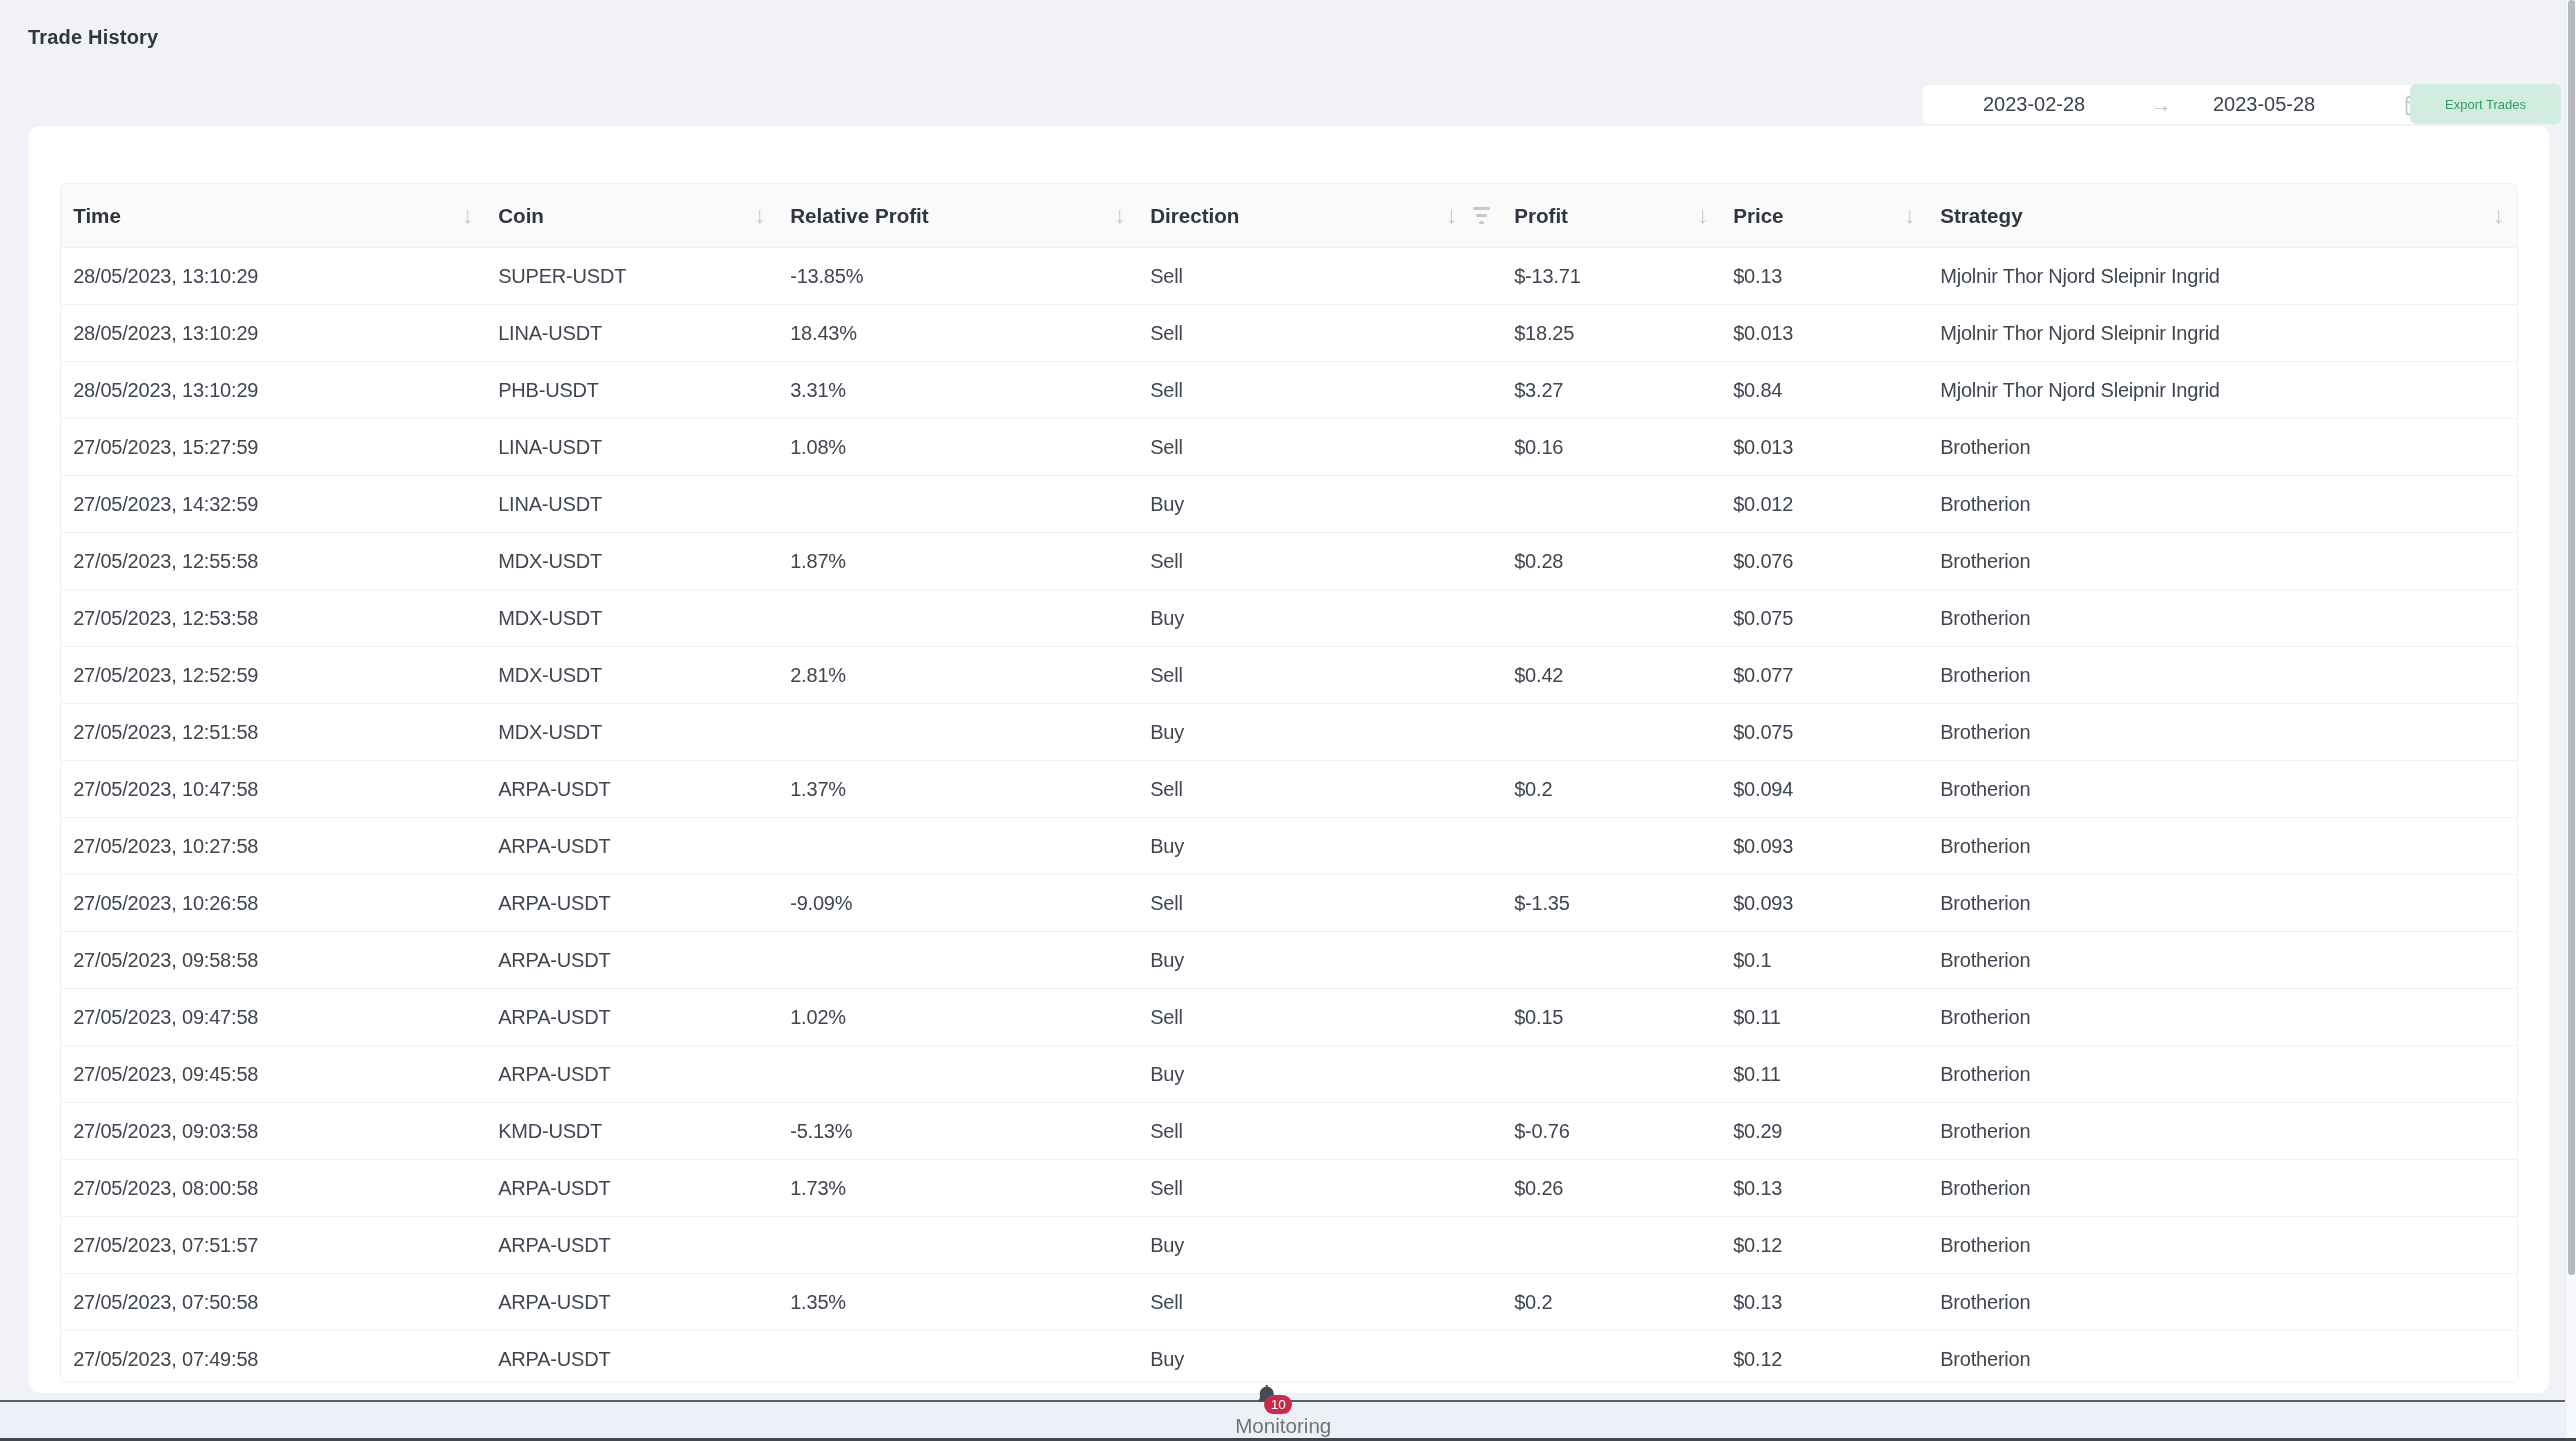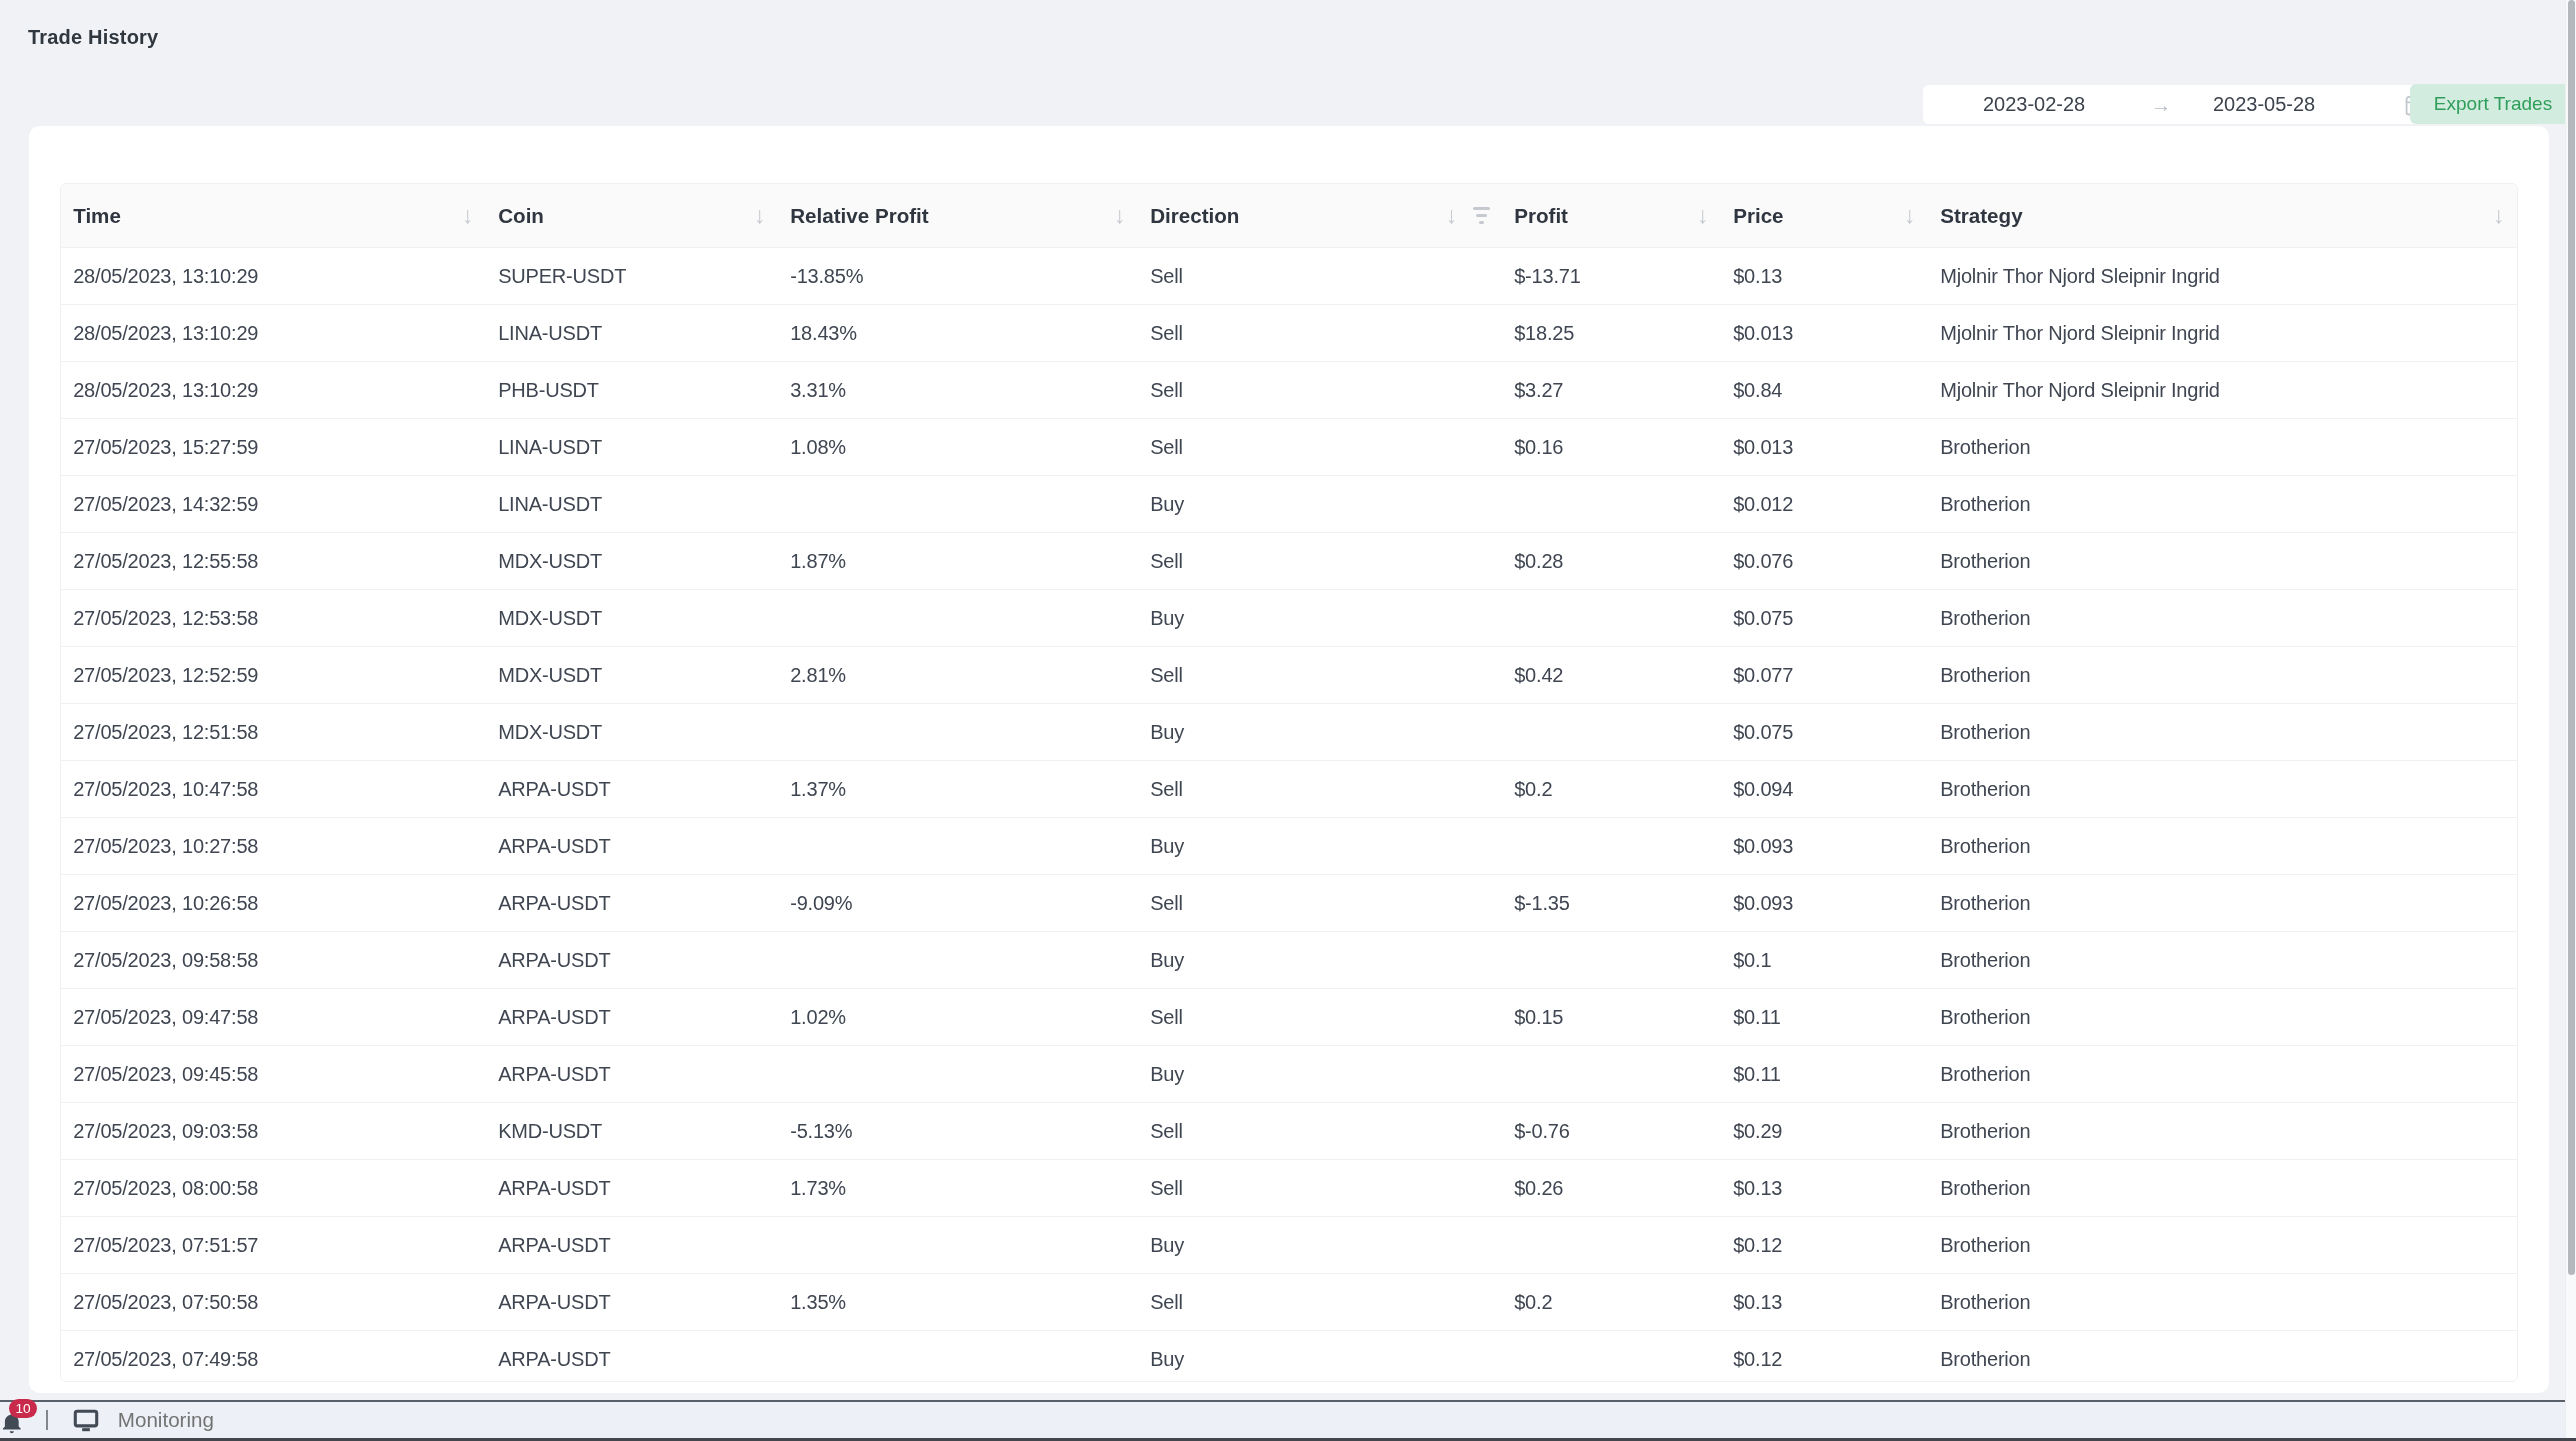--- a/index.html
+++ b/index.html
@@ -18,22 +18,22 @@
   .date-range{
     position:absolute;left:1923px;top:85px;width:516px;height:39px;
     background:#ffffff;border-radius:6.1px;display:flex;align-items:center;
     box-sizing:border-box;padding:0 13.7px 0 4.6px;
   }
   .date-input{width:213px;text-align:center;font-size:20px;color:#3c434d;cursor:text;}
   .range-arrow{width:41px;text-align:center;font-size:20.6px;color:#b9bec5;}
   .date-input.end{width:165px;}
   .cal-icon{margin-left:auto;display:block;}
   .export-btn{
-    position:absolute;left:2410px;top:84px;width:166px;height:40px;
-    background:#d2ecdf;color:#2f9e5b;font-size:19px;font-weight:500;
+    position:absolute;left:2410px;top:84px;width:151px;height:40px;
+    background:#d2ecdf;color:#2f9e5b;font-size:13px;font-weight:500;
     border:none;border-radius:6.1px;font-family:inherit;font-stretch:inherit;
     display:flex;align-items:center;justify-content:center;cursor:pointer;
   }
   
   .card{
     position:absolute;left:29px;top:126px;width:2520px;height:1267px;
     background:#ffffff;border-radius:10.7px;
   }
   .table{
     position:absolute;left:60px;top:183px;width:2458px;height:1199px;
@@ -63,20 +63,21 @@
   .c0{width:425px}.c1{width:292px}.c2{width:360px}.c3{width:364px}
   .c4{width:219px}.c5{width:207px}.c6{width:591px;flex:1}
   
   .statusbar{
     position:absolute;left:0;top:1400px;width:2565px;height:36px;
     background:#edf1f7;border-top:2.3px solid #596069;box-sizing:content-box;
   }
   .statusbar-inner{
     height:100%;display:flex;align-items:center;
     padding-right:17.5px;
+    flex-direction:column;
   }
   .bell-wrap{position:relative;width:37px;height:29px;}
   .bell-wrap svg{position:absolute;left:0;bottom:0;}
   .badge{
     position:absolute;left:9.1px;top:-6.9px;min-width:28px;height:19px;
     background:#c92a4b;color:#ffffff;border-radius:10px;
     display:flex;align-items:center;justify-content:center;
     font-size:13.7px;font-weight:500;letter-spacing:0;
   }
   .sep{width:2.3px;height:20.6px;background:#82878f;margin-left:9.1px;}

